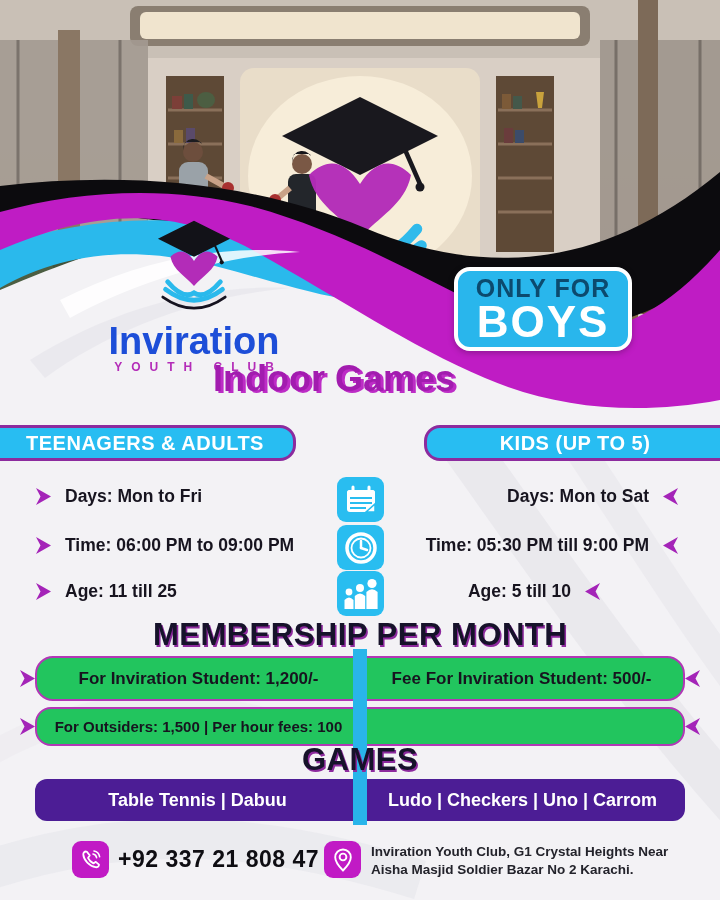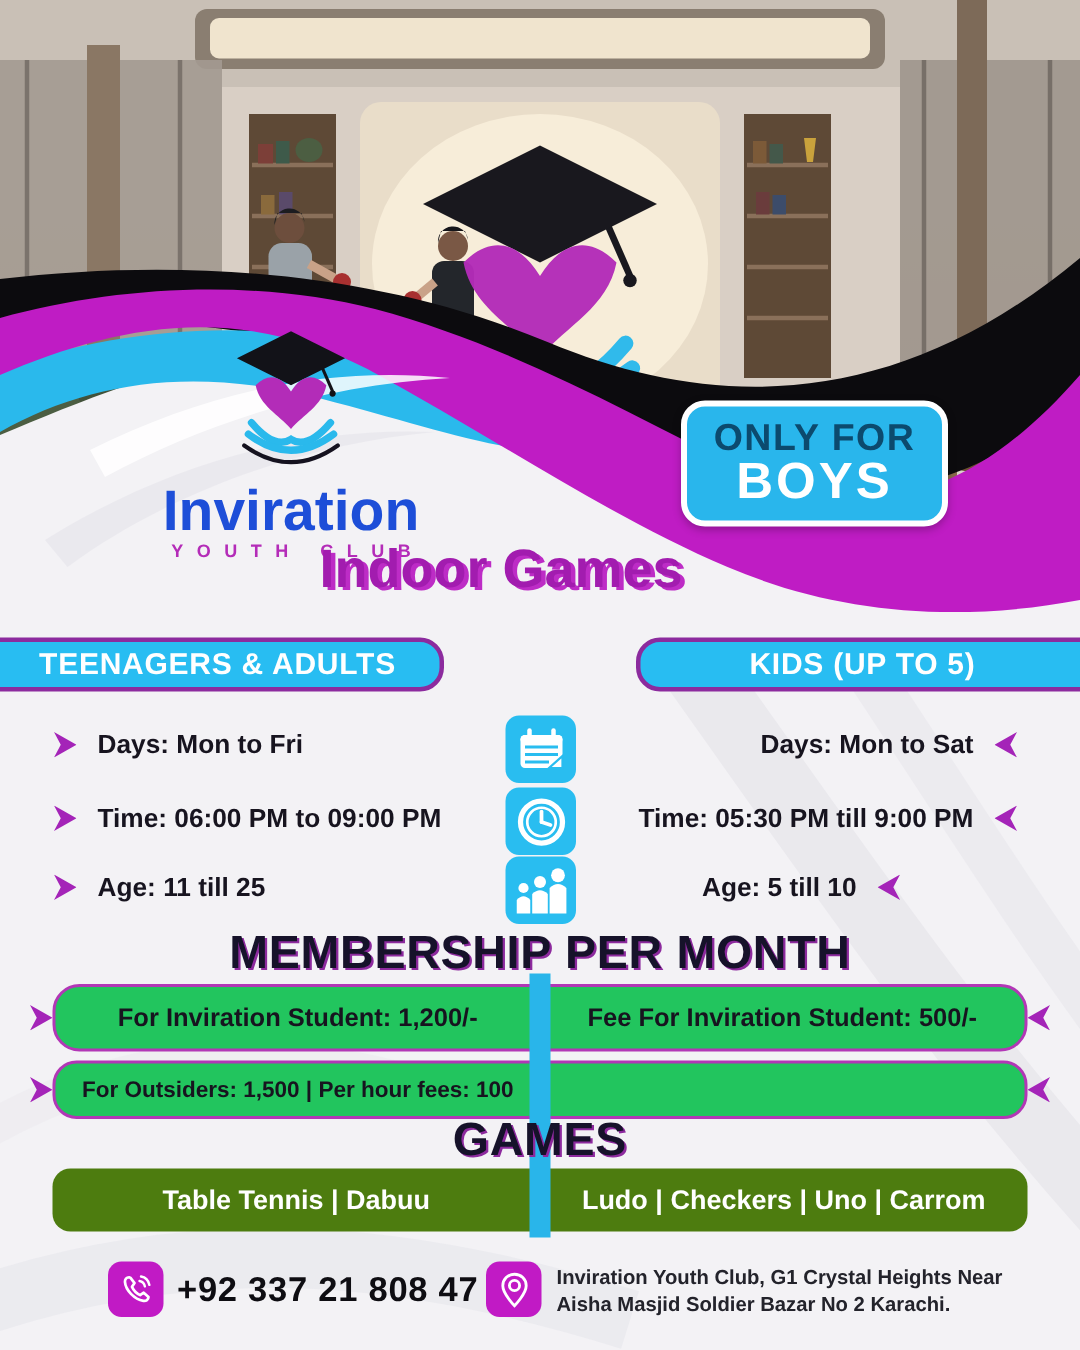--- a/index.html
+++ b/index.html
@@ -15,21 +15,21 @@
   .logo-block{position:absolute;left:60px;top:218px;width:268px;z-index:5;text-align:center;}
   .logo-name{font-size:38px;font-weight:700;color:#1d4ed8;letter-spacing:0px;line-height:1;}
   .logo-tag{margin-top:0;font-size:12px;font-weight:700;color:#b42cb8;letter-spacing:9px;text-indent:9px;}
 
   
   .badge{position:absolute;left:454px;top:267px;width:178px;height:84px;z-index:6;
     background:#29b6ec;border:4px solid #ffffff;border-radius:16px;box-sizing:border-box;
     display:flex;flex-direction:column;align-items:center;justify-content:center;
     box-shadow:0 2px 6px rgba(0,0,0,.25);}
   .badge .l1{font-size:25px;font-weight:800;color:#0c4a6e;line-height:1;letter-spacing:1px;}
-  .badge .l2{font-size:34px;font-weight:800;color:#fff;line-height:.95;letter-spacing:2px;}
+  .badge .l2{font-size:44px;font-weight:800;color:#fff;line-height:.95;letter-spacing:2px;}
 
   .main-title{position:absolute;left:0;top:358px;width:668px;z-index:5;text-align:center;
     font-size:36px;font-weight:800;color:#a21caf;text-shadow:3px 2px 0 #bd2cc6;}
 
   .pill-header{position:absolute;top:425px;height:36px;z-index:5;background:#28bdf2;
     border:3px solid #8c2b9e;box-sizing:border-box;display:flex;align-items:center;justify-content:center;
     font-size:20px;font-weight:700;color:#fff;letter-spacing:.5px;}
   .pill-header.left{left:-6px;width:302px;border-radius:0 16px 16px 0;}
   .pill-header.right{left:424px;width:302px;border-radius:16px 0 0 16px;}
 
@@ -50,21 +50,21 @@
   .mrow{position:absolute;left:35px;width:650px;z-index:4;background:#22c55e;
     border:2.5px solid #b237b6;border-radius:18px;box-sizing:border-box;
     display:flex;align-items:center;}
   .mrow .cell{width:50%;text-align:center;color:#17141f;font-weight:700;}
   .mrow.r1{top:656px;height:45px;} .mrow.r1 .cell{font-size:17px;}
   .mrow.r2{top:707px;height:39px;border-radius:16px;} .mrow.r2 .cell{font-size:15px;}
 
   .cyanbar{position:absolute;left:353px;top:649px;width:14px;height:176px;z-index:5;background:#29b5ea;}
 
   .gamespill{position:absolute;left:35px;top:779px;width:650px;height:42px;z-index:4;
-    background:#4d7c0f;border-radius:12px;display:flex;align-items:center;}
+    background:#4c1d95;border-radius:12px;display:flex;align-items:center;}
   .gamespill .cell{width:50%;text-align:center;color:#fff;font-weight:700;font-size:18px;}
 
   .side-arrow{position:absolute;z-index:6;}
 
   .contact-sq{position:absolute;width:37px;height:37px;z-index:5;background:#c11ac5;border-radius:9px;
     display:flex;align-items:center;justify-content:center;}
   .phone-num{position:absolute;left:118px;top:846px;z-index:5;font-size:23px;font-weight:800;color:#0e0d12;letter-spacing:.5px;}
   .address{position:absolute;left:371px;top:843px;width:310px;z-index:5;font-size:13.5px;font-weight:700;color:#23232b;line-height:1.3;}
 
   .txt{z-index:5;}

